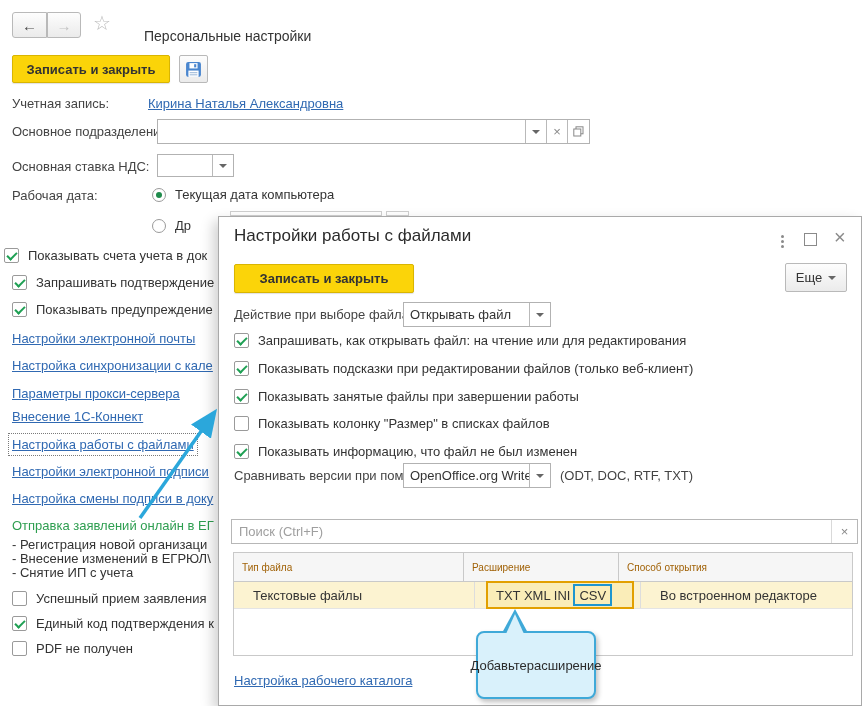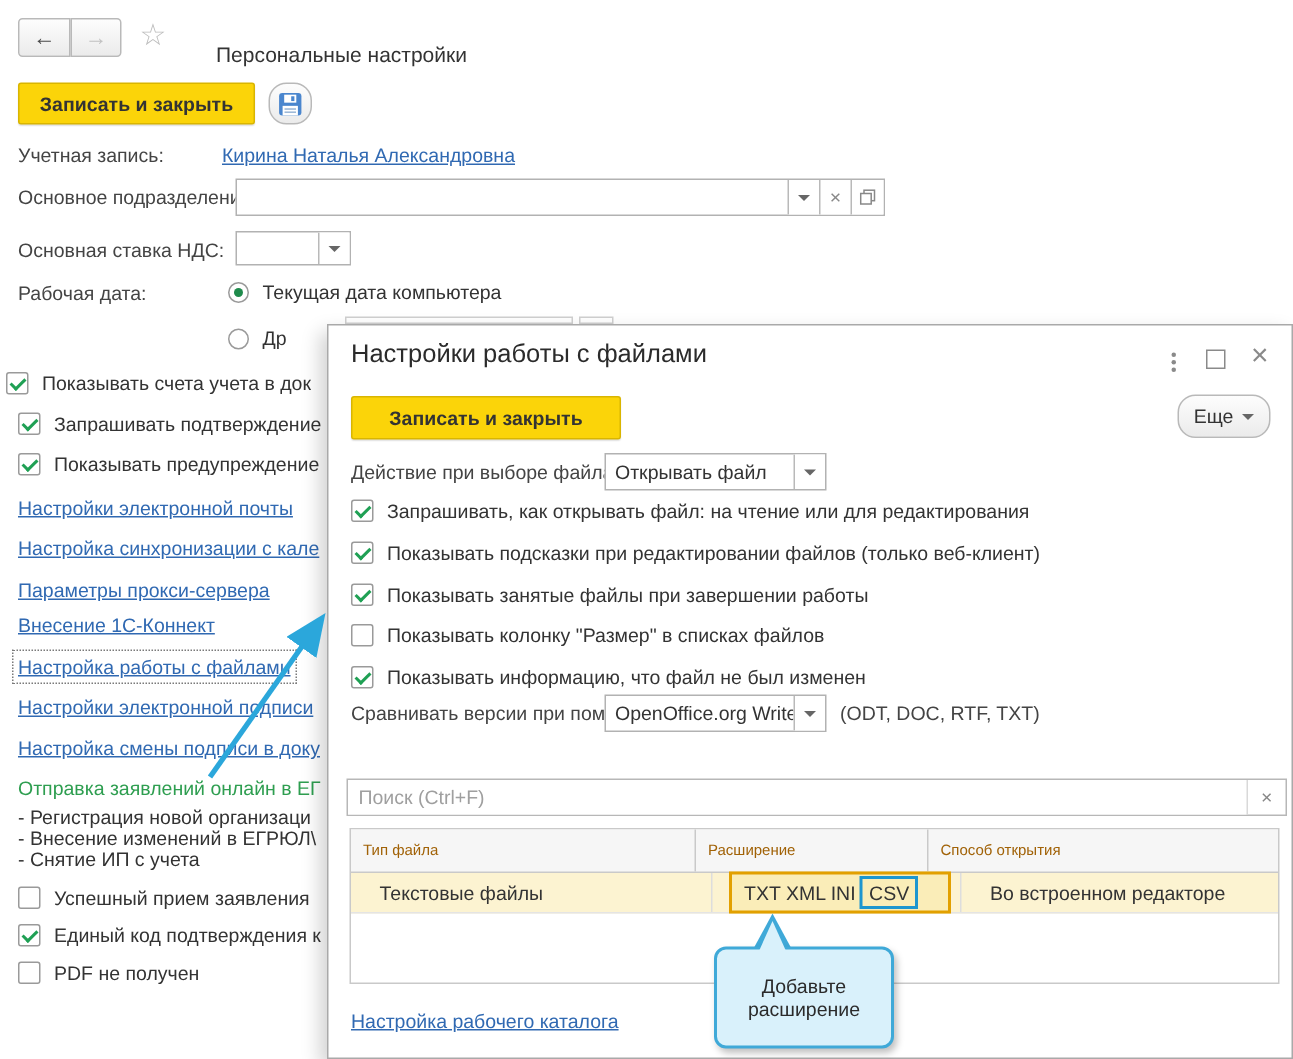--- a/index.html
+++ b/index.html
@@ -8,21 +8,21 @@
   #screen { position:relative; width:862px; height:706px; background:#fff; overflow:hidden; }
   .abs { position:absolute; }
   .lbl { font-size:13px; color:#444; white-space:nowrap; }
   .txt13 { font-size:13px; color:#333; white-space:nowrap; }
   .link { font-size:13px; color:#3069B2; text-decoration:underline; white-space:nowrap; cursor:pointer; }
   .green { color:#2E9E50; }
   
   .ybtn { background:#FBD409; border:1px solid #D9B501; border-radius:2px; font-weight:bold;
           font-size:13px; color:#333; display:flex; align-items:center; justify-content:center;
           box-shadow:0 1px 1px rgba(0,0,0,0.12); cursor:pointer; white-space:nowrap; }
-  .gbtn { background:linear-gradient(#fdfdfd,#ebebeb); border:1px solid #b9b9b9; border-radius:12px;
+  .gbtn { background:linear-gradient(#fdfdfd,#ebebeb); border:1px solid #b9b9b9; border-radius:2px;
           font-size:13px; color:#333; display:flex; align-items:center; justify-content:center; gap:6px; cursor:pointer; }
   
   .cbrow { display:flex; align-items:center; gap:9px; }
   .cb { width:15px; height:15px; min-width:15px; border:1px solid #9a9a9a; border-radius:2px; background:#fff; position:relative; }
   .cb.checked::after { content:""; position:absolute; left:2px; top:3px; width:8px; height:4px;
           border-left:2px solid #1FA054; border-bottom:2px solid #1FA054; transform:rotate(-45deg); }
   .radio { width:14px; height:14px; min-width:14px; border:1px solid #9a9a9a; border-radius:50%; background:#fff; position:relative; }
   .radio.checked::after { content:""; position:absolute; left:3px; top:3px; width:6px; height:6px; border-radius:50%; background:#1F8B4C; }
   
   .combo { display:flex; align-items:stretch; border:1px solid #B2B2B2; background:#fff; }
@@ -46,21 +46,21 @@
               background:#FAEDB8; display:flex; align-items:center; padding-left:8px; font-size:13px; color:#333; white-space:nowrap; }
   .csvbox { border:2px solid #1E96CF; padding:0 4px; margin-left:3px; height:22px; display:flex; align-items:center; }
   
   .search { display:flex; align-items:stretch; border:1px solid #B7B7B7; background:#fff; }
   .search input { flex:1; border:none; outline:none; padding:0 7px; font-size:13px; color:#333; font-family:inherit; }
   .search input::placeholder { color:#9f9f9f; }
   .search .xseg { width:26px; border-left:1px solid #D9D9D9; display:flex; align-items:center; justify-content:center; cursor:pointer; }
   
   .callout { position:absolute; left:257px; top:414px; width:120px; height:68px; background:#D9F1FB;
              border:2px solid #3FA9D8; border-radius:8px; box-shadow:2px 3px 5px rgba(0,0,0,0.25);
-             display:flex; flex-direction:column; align-items:center; justify-content:center;
+             display:flex; flex-direction:row; align-items:center; justify-content:center;
              font-size:13px; color:#2b2b2b; z-index:6; }
   .tip-outer { position:absolute; left:283px; top:392px; width:0; height:0; z-index:6;
                border-left:13px solid transparent; border-right:13px solid transparent; border-bottom:24px solid #3FA9D8; }
   .tip-inner { position:absolute; left:287px; top:397px; width:0; height:0; z-index:7;
                border-left:9px solid transparent; border-right:9px solid transparent; border-bottom:20px solid #D9F1FB; }
   .winctl { color:#8a8a8a; display:flex; align-items:center; justify-content:center; cursor:pointer; }
   .focus-dotted { outline:1px dotted #7a7a7a; outline-offset:3px; }
 </style>
 </head>
 <body>

